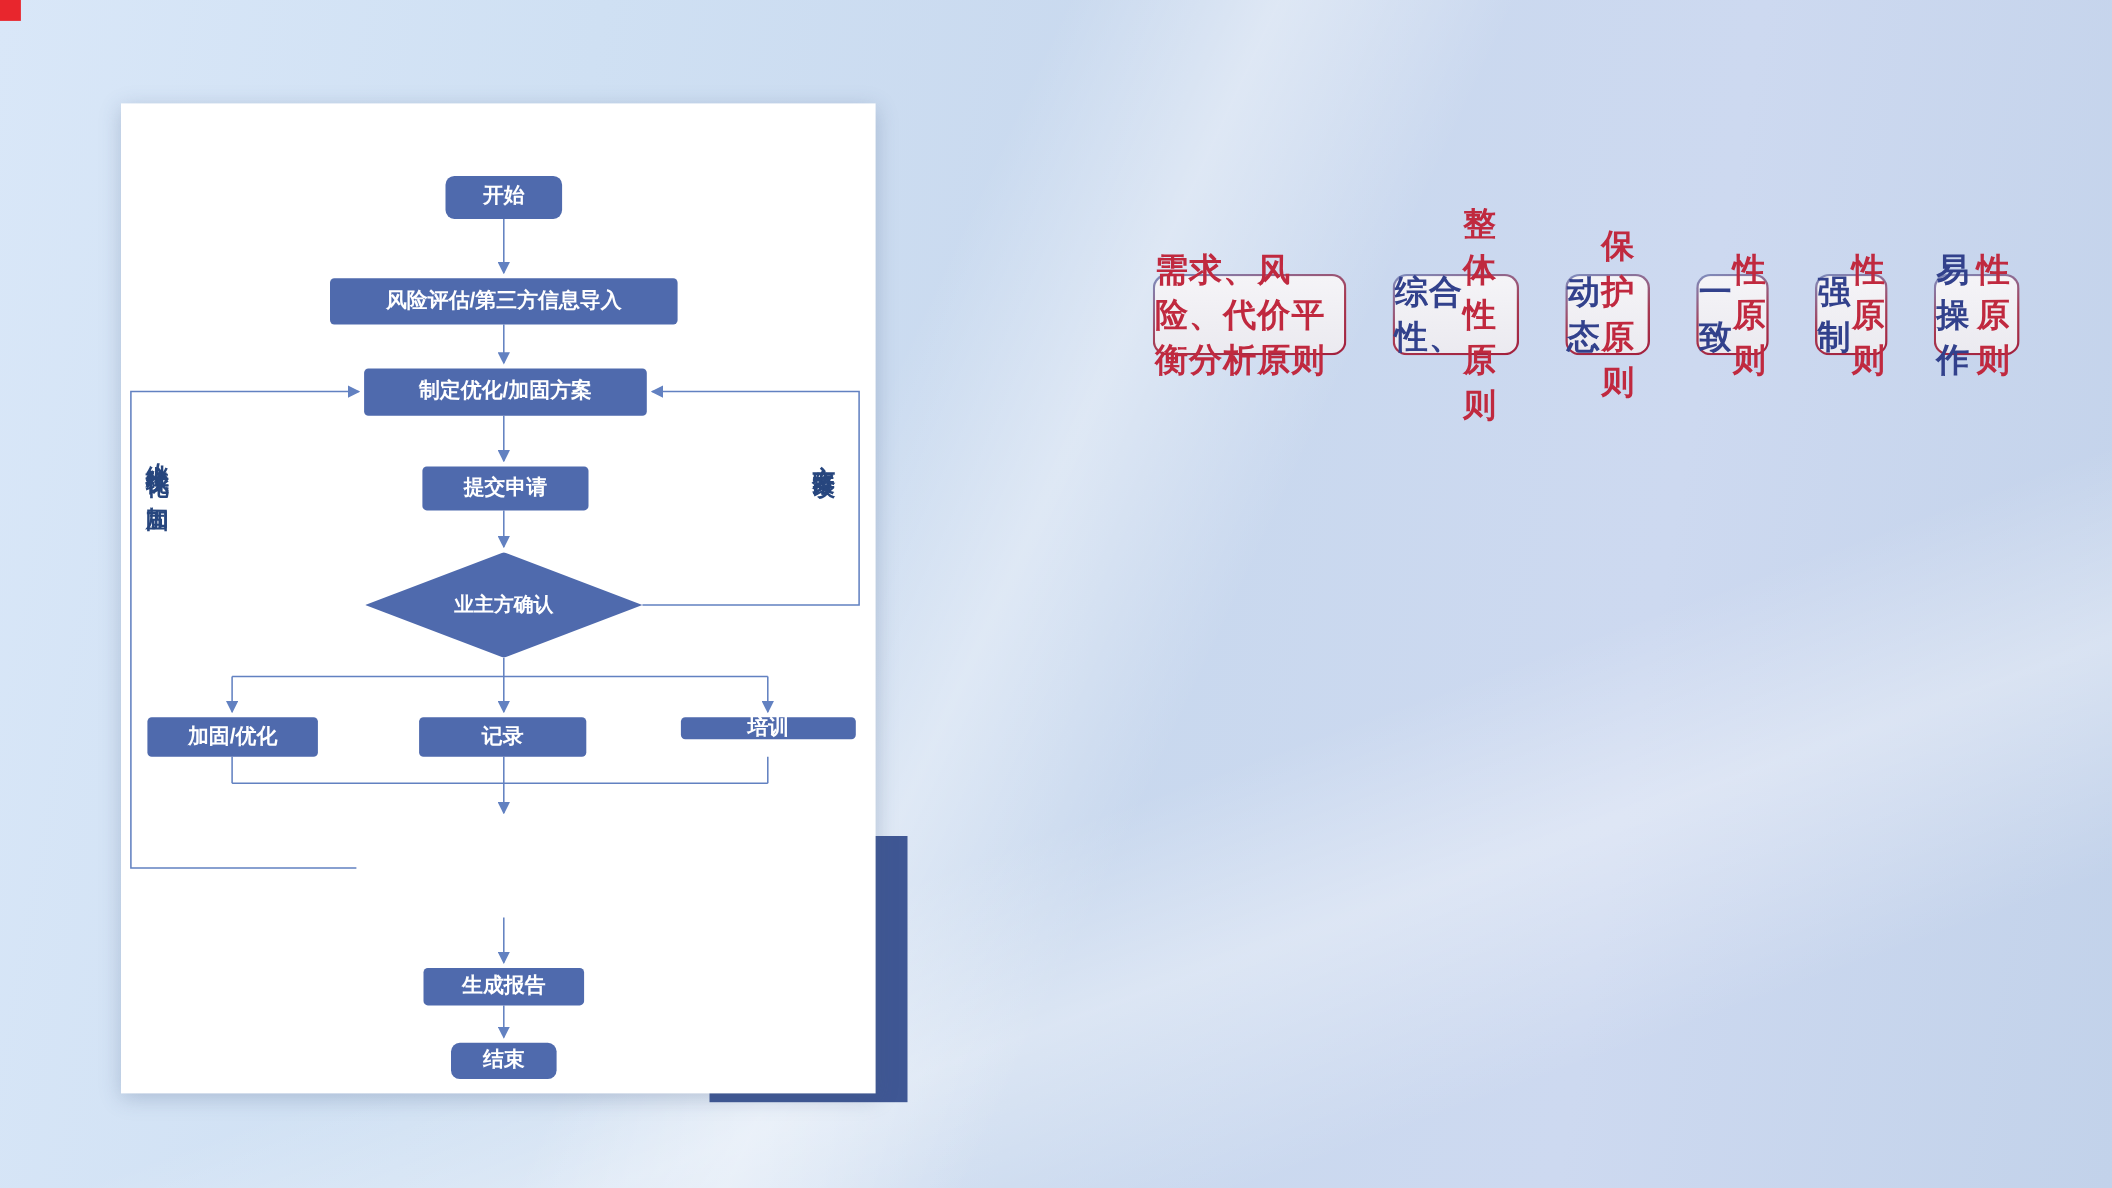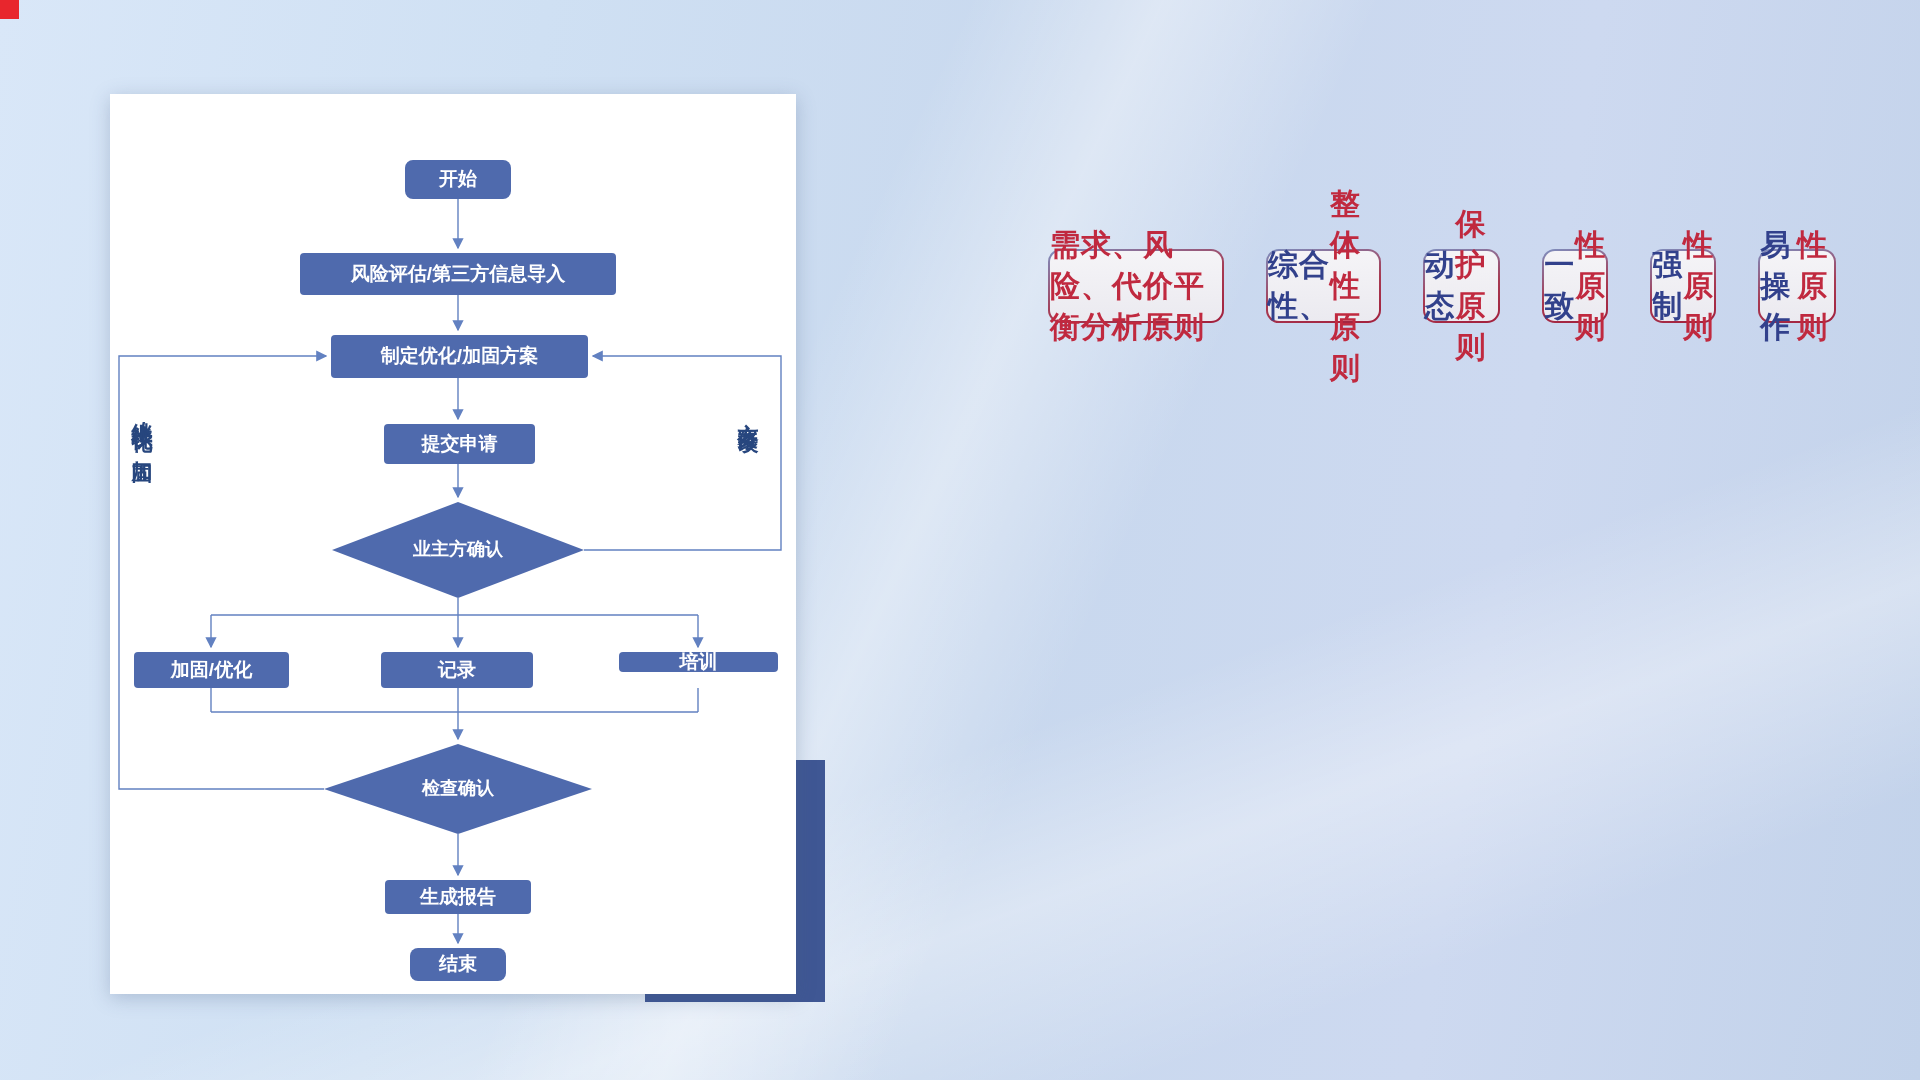--- a/index.html
+++ b/index.html
@@ -100,21 +100,20 @@
   </svg>
 
   <div class="fc-node fc-round" style="left:295px;top:66px;width:106px;height:39px">开始</div>
   <div class="fc-node fc-rect" style="left:190px;top:159px;width:316px;height:42px">风险评估/第三方信息导入</div>
   <div class="fc-node fc-rect" style="left:221px;top:241px;width:257px;height:43px">制定优化/加固方案</div>
   <div class="fc-node fc-rect" style="left:274px;top:330px;width:151px;height:40px">提交申请</div>
   <div class="fc-node fc-diamond" style="left:222px;top:408px;width:252px;height:96px">业主方确认</div>
   <div class="fc-node fc-rect" style="left:24px;top:558px;width:155px;height:36px">加固/优化</div>
   <div class="fc-node fc-rect" style="left:271px;top:558px;width:152px;height:36px">记录</div>
   <div class="fc-node fc-rect" style="left:509px;top:558px;width:159px;height:20px">培训</div>
-  <div class="fc-node fc-diamond" style="left:214px;top:650px;width:268px;height:90px">检查确认</div>
   <div class="fc-node fc-rect" style="left:275px;top:786px;width:146px;height:34px">生成报告</div>
   <div class="fc-node fc-round" style="left:300px;top:854px;width:96px;height:33px">结束</div>
 
   <div class="v-label" style="left:22px;top:312px">继续优化/加固</div>
   <div class="v-label" style="left:628px;top:312px">方案修改</div>
 </div>
 
 <div class="right-panel">
   <div class="principles">
       <div class="principle-box">

